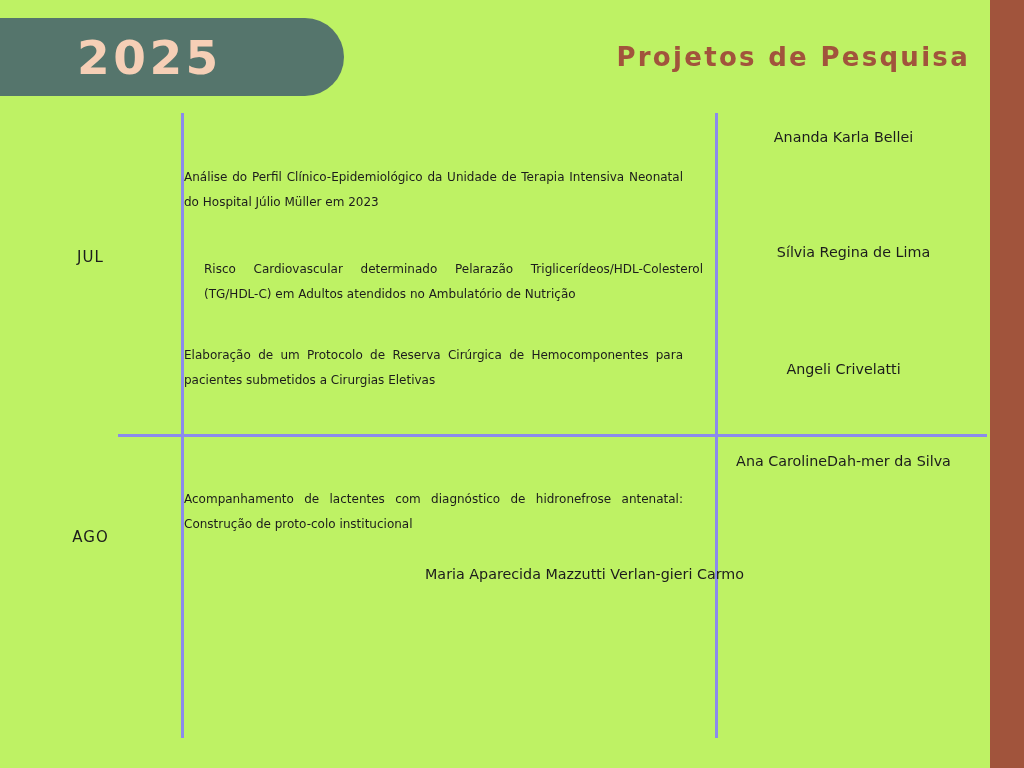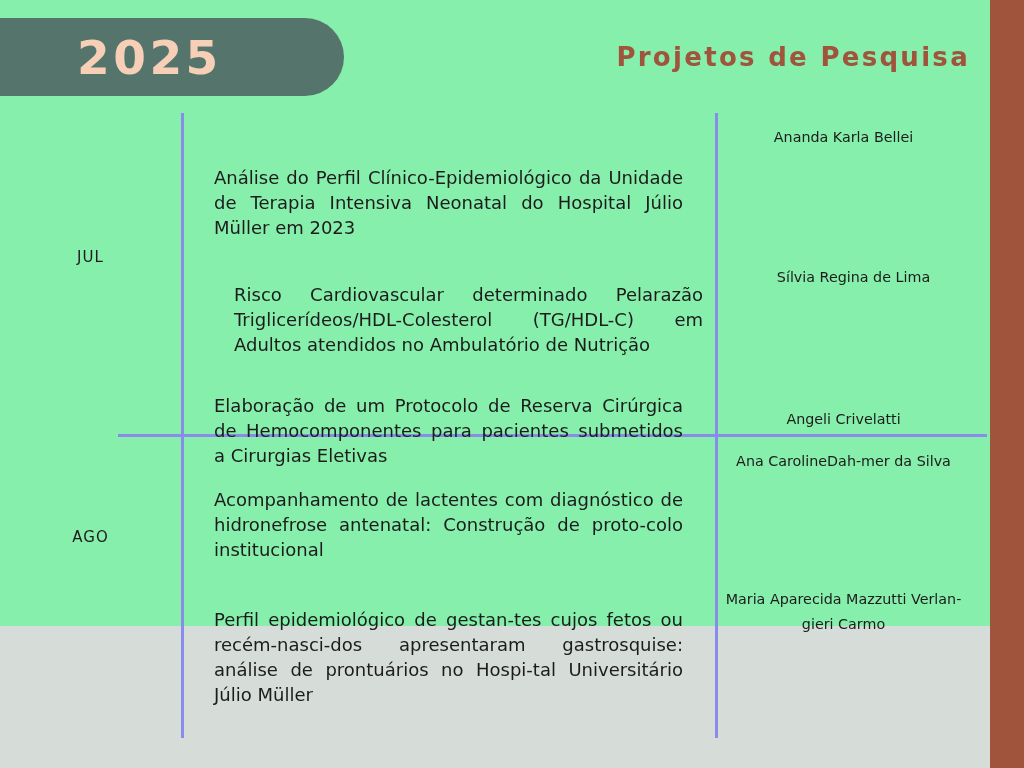--- a/index.html
+++ b/index.html
@@ -10,22 +10,22 @@
     width: 1024px;
     height: 768px;
     overflow: hidden;
     background: #d6dcd7;
     font-family: "DejaVu Sans", sans-serif;
   }
 
   #slide {
     position: relative;
     width: 1024px;
-    height: 626px;
-    background: #86efac;
+    height: 768px;
+    background: #bef264;
   }
 
   
   .accent-bar {
     position: absolute;
     top: 0;
     right: 0;
     width: 34px;
     height: 768px;
     background: #a1543c;
@@ -112,26 +112,26 @@
 
   .entry {
     position: relative;
     display: flex;
     align-items: flex-start;
   }
 
   .entry-title {
     width: 518px;
     box-sizing: border-box;
-    padding-left: 33px;
+    padding-left: 3px;
     padding-right: 16px;
     text-align: justify;
     text-justify: inter-word;
     color: #1c1c1c;
-    font-size: 18px;
+    font-size: 12px;
     line-height: 25px;
     font-family: "DejaVu Sans", sans-serif;
   }
 
   .entry-author {
     flex: 1;
     box-sizing: border-box;
     padding-left: 12px;
     padding-right: 14px;
     text-align: center;
@@ -196,19 +196,18 @@
   </div>
 
   <div class="row row-ago">
 
     <div class="entry">
       <div class="entry-title g1">Acompanhamento de lactentes com diagnóstico de hidronefrose antenatal: Construção de proto-colo institucional</div>
       <div class="entry-author b1">Ana CarolineDah-mer da Silva</div>
     </div>
 
     <div class="entry">
-      <div class="entry-title g2">Perfil epidemiológico de gestan-tes cujos fetos ou recém-nasci-dos apresentaram gastrosquise: análise de prontuários no Hospi-tal Universitário Júlio Müller</div>
       <div class="entry-author b2">Maria Aparecida Mazzutti Verlan-gieri Carmo</div>
     </div>
 
   </div>
 
 </div>
 
 </body></html>

